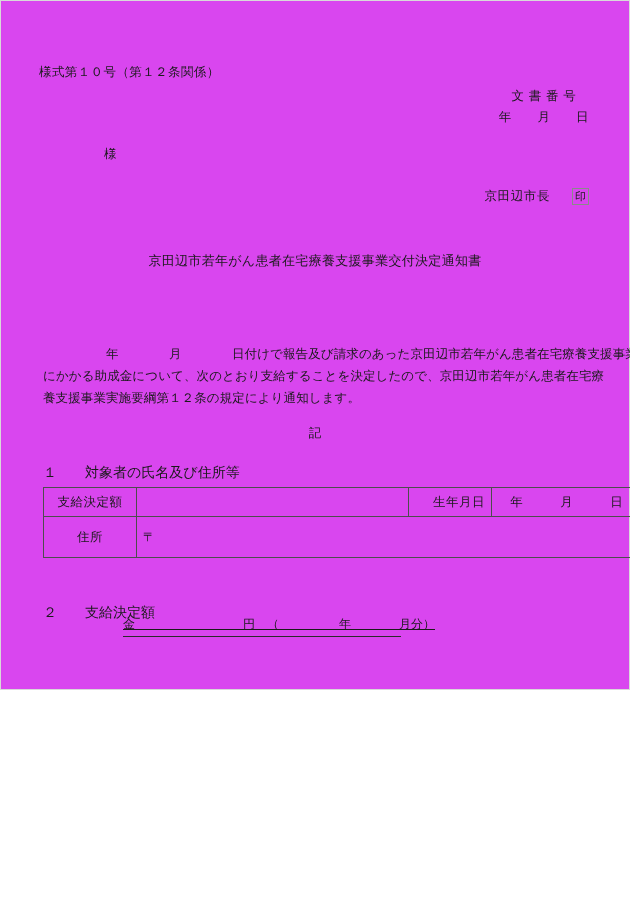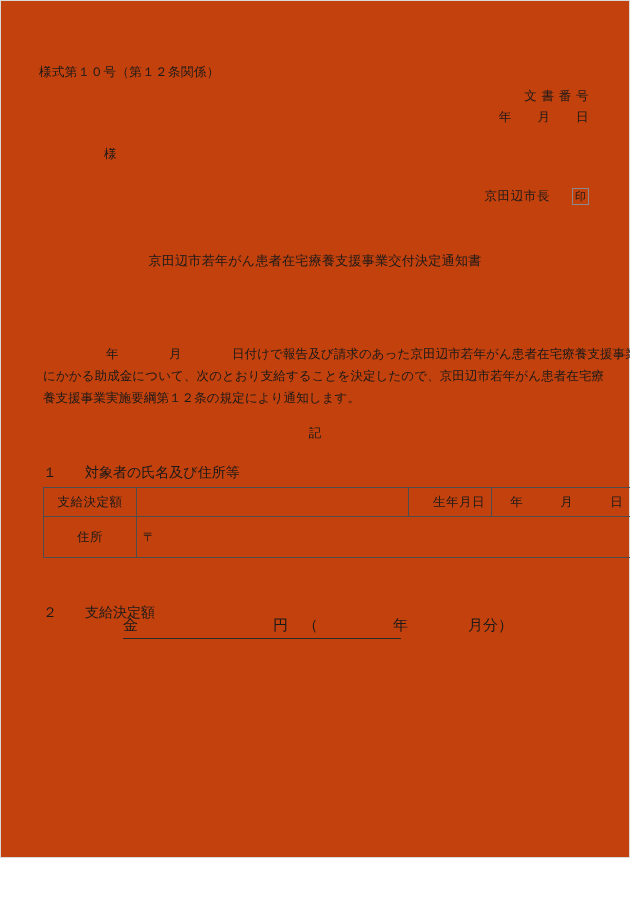--- a/index.html
+++ b/index.html
@@ -11,22 +11,22 @@
     width: 630px;
     height: 903px;
     font-family: "Liberation Serif", "DejaVu Serif", serif;
     color: #1a1a1a;
     -webkit-font-smoothing: antialiased;
   }
   .page {
     position: relative;
     box-sizing: border-box;
     width: 630px;
-    height: 858px;
-    background: #c2410c;
+    height: 690px;
+    background: #d946ef;
     border: 1px solid #d9d9d9;
   }
   .jp {
     font-family: "DejaVu Serif", "Liberation Serif", serif;
   }
 
   
   .form-no {
     position: absolute;
     left: 38px;
@@ -37,21 +37,21 @@
   }
   .doc-meta {
     position: absolute;
     right: 40px;
     top: 84px;
     text-align: right;
     font-size: 12.5px;
     line-height: 21px;
     white-space: nowrap;
   }
-  .doc-meta div { letter-spacing: 0.4px; }
+  .doc-meta div { letter-spacing: 0.4px; text-align: center; }
 
   .addressee {
     position: absolute;
     left: 103px;
     top: 145px;
     font-size: 12.5px;
     white-space: nowrap;
   }
 
   .issuer {
@@ -160,25 +160,26 @@
     white-space: pre;
   }
   .postal { font-size: 12px; }
 
   
   .amount-line {
     position: absolute;
     left: 122px;
     top: 615px;
     width: 278px;
-    font-size: 15px;
+    font-size: 12px;
     white-space: pre;
     border-bottom: 1px solid #2b2b2b;
     padding-bottom: 3px;
     box-sizing: border-box;
+    text-decoration: underline;
   }
 </style>
 </head>
 <body>
 
 <div class="page">
 
   <div class="form-no jp">様式第１０号（第１２条関係）</div>
 
   <div class="doc-meta jp">

